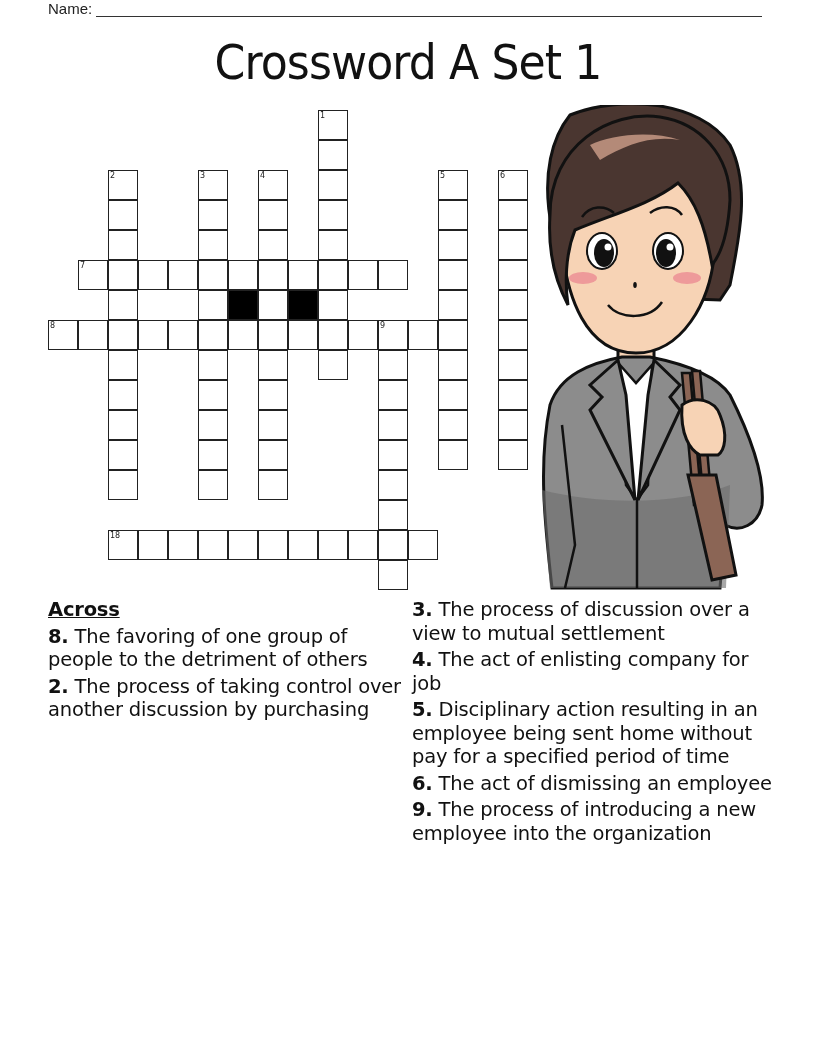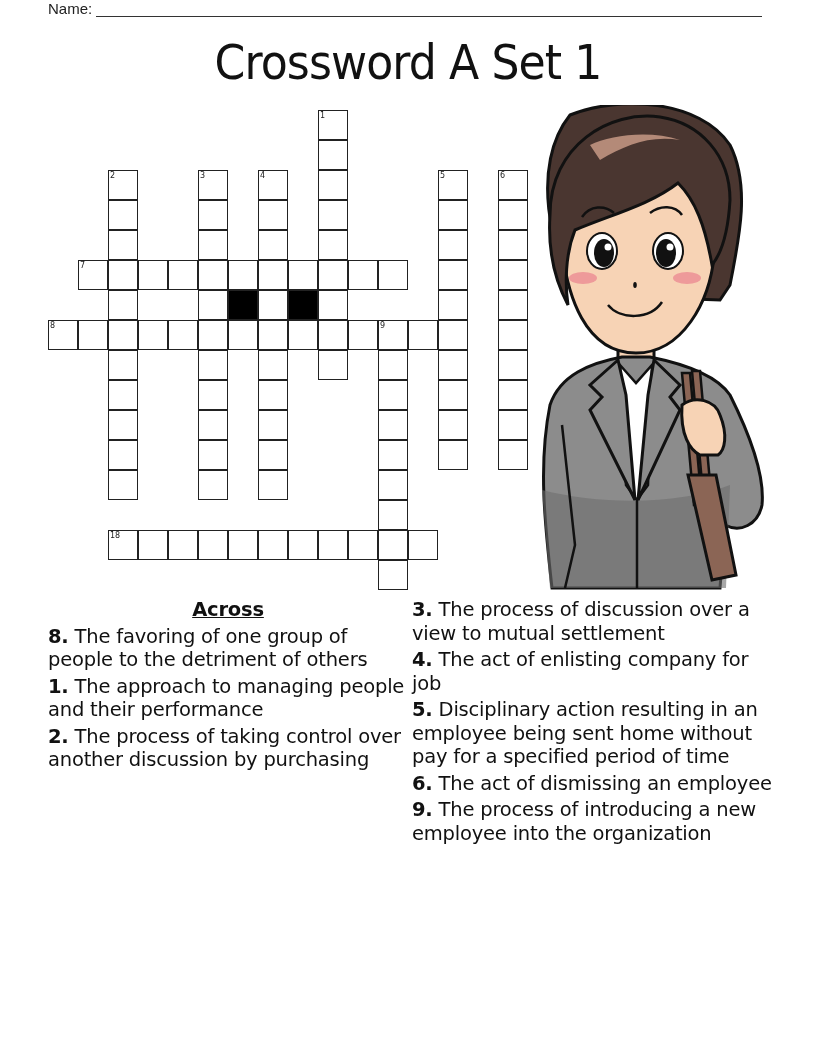--- a/index.html
+++ b/index.html
@@ -7,21 +7,21 @@
   .name-line { position:absolute; left:48px; top:0px; font-family:"Liberation Sans", sans-serif; font-size:15px; color:#222; }
   .name-line .rule { display:inline-block; width:666px; border-bottom:1px solid #333; margin-left:4px; height:14px; vertical-align:bottom; }
   .title { position:absolute; left:0; width:816px; top:34px; text-align:center; font-family:"DejaVu Sans", sans-serif; font-size:48px; letter-spacing:-1px; color:#111; transform:scaleX(0.92); }
   .grid { position:absolute; left:0; top:0; width:816px; height:600px; }
   .cell { position:absolute; width:30px; height:30px; box-sizing:border-box; border:1.5px solid #222; background:#fff; }
   .cell.black { background:#000; }
   .cell .num { position:absolute; left:1px; top:0px; font-family:"DejaVu Sans", sans-serif; font-size:8px; color:#222; line-height:10px; }
   .clues { position:absolute; top:598px; font-family:"DejaVu Sans", sans-serif; font-size:19.5px; line-height:23.5px; color:#111; letter-spacing:-0.2px; }
   .clues.left { left:48px; width:360px; }
   .clues.right { left:412px; width:370px; }
-  .clue-head { font-weight:bold; text-decoration:underline; margin-bottom:3px;text-align:center; }
+  .clue-head { font-weight:bold; text-decoration:underline; margin-bottom:3px; }
   .clue { margin-bottom:3px; }
   .clue b { font-weight:bold; }
   .illus { position:absolute; left:530px; top:105px; width:245px; height:485px; }
 </style>
 </head>
 <body>
 
 <div class="name-line">
   <span>Name:</span><span class="rule"></span>
 </div>
@@ -145,21 +145,20 @@
     <div class="cell" style="left: 318px; top: 530px;"></div>
     <div class="cell" style="left: 348px; top: 530px;"></div>
     <div class="cell" style="left: 408px; top: 530px;"></div>
     <div class="cell black" style="left: 228px; top: 290px;"></div>
     <div class="cell black" style="left: 288px; top: 290px;"></div>
   </div>
 
 <div class="clues left">
   <div class="clue-head">Across</div>
   <div class="clue"><b>8.</b> <span>The favoring of one group of people to the detriment of others</span></div>
-  <div class="clue"><b>1.</b> <span>The approach to managing people and their performance</span></div>
   <div class="clue"><b>2.</b> <span>The process of taking control over another discussion by purchasing</span></div>
 </div>
 
 <div class="clues right">
   <div class="clue"><b>3.</b> <span>The process of discussion over a view to mutual settlement</span></div>
   <div class="clue"><b>4.</b> <span>The act of enlisting company for job</span></div>
   <div class="clue"><b>5.</b> <span>Disciplinary action resulting in an employee being sent home without pay for a specified period of time</span></div>
   <div class="clue"><b>6.</b> <span>The act of dismissing an employee</span></div>
   <div class="clue"><b>9.</b> <span>The process of introducing a new employee into the organization</span></div>
 </div>

